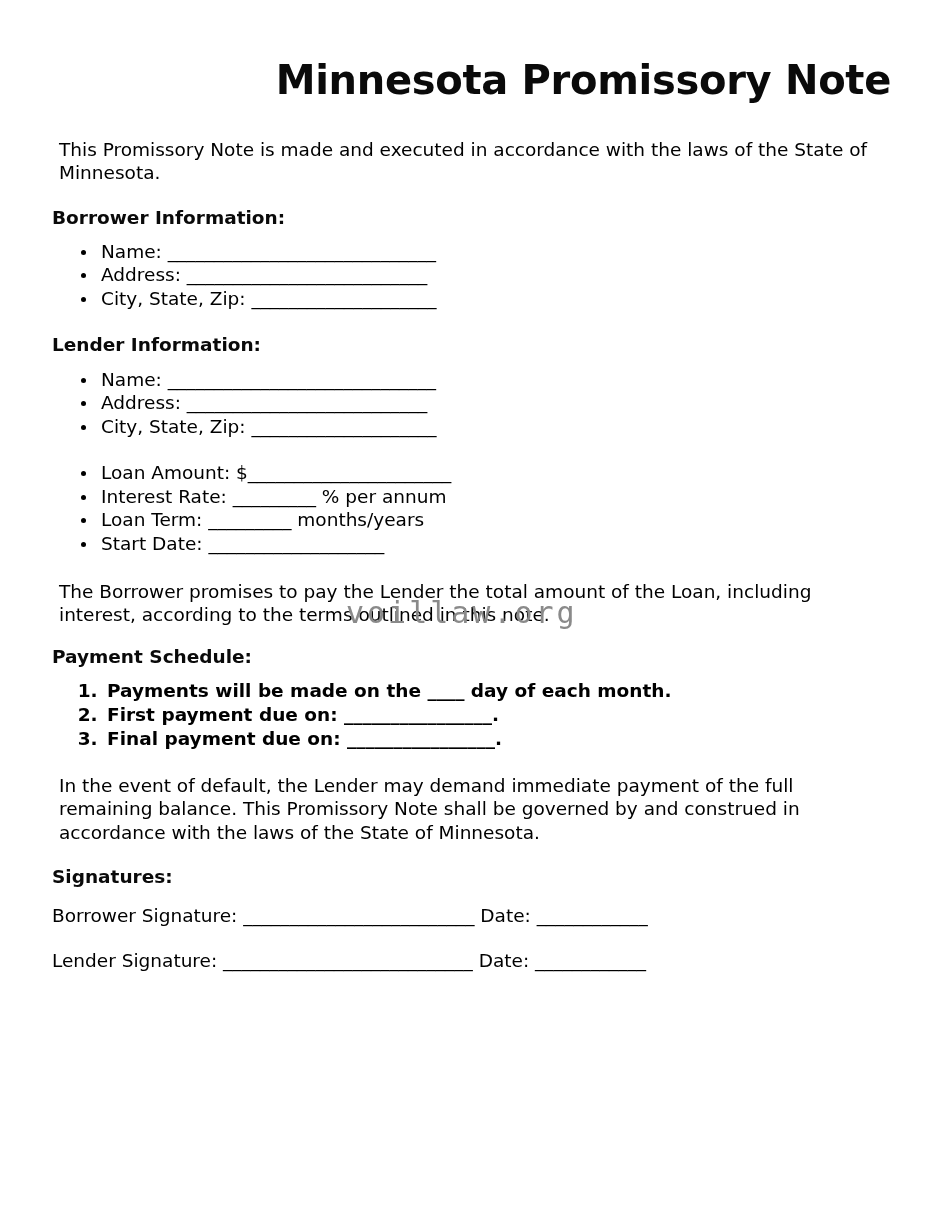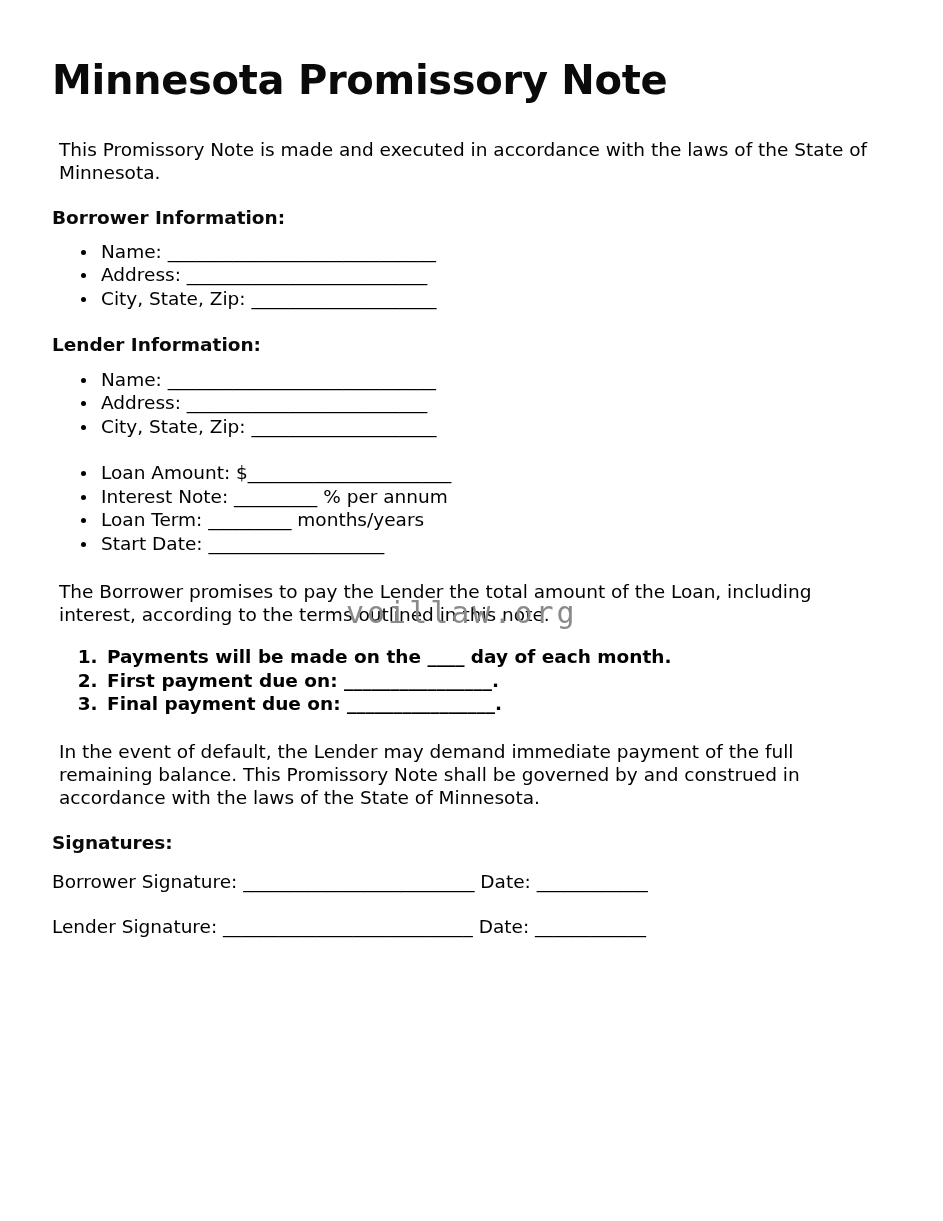--- a/index.html
+++ b/index.html
@@ -44,20 +44,21 @@
   }
 
   
   .doc-title {
     font-size: 40px;
     font-weight: bold;
     letter-spacing: -0.3px;
     line-height: 1.1;
     margin: 0 0 36px 0;
     color: #0a0a0a;
+    text-align: right;
   }
 
   
   p.body-text {
     font-size: 18.5px;
     line-height: 1.26;
     margin: 0 0 22px 7px;
     max-width: 840px;
     position: relative;
     z-index: 1;
@@ -121,27 +122,28 @@
 
   <h2 class="section-heading">Lender Information:</h2>
   <ul class="field-list">
     <li>Name: _____________________________</li>
     <li>Address: __________________________</li>
     <li>City, State, Zip: ____________________</li>
   </ul>
 
   <ul class="field-list">
     <li>Loan Amount: $______________________</li>
-    <li>Interest Note: _________ % per annum</li>
+    <li>Interest Rate: _________ % per annum</li>
     <li>Loan Term: _________ months/years</li>
     <li>Start Date: ___________________</li>
   </ul>
 
   <p class="body-text tight">The Borrower promises to pay the Lender the total amount of the Loan, including interest, according to the terms outlined in this note.</p>
 
+  <h2 class="section-heading">Payment Schedule:</h2>
   <ol class="field-list">
     <li>Payments will be made on the ____ day of each month.</li>
     <li>First payment due on: ________________.</li>
     <li>Final payment due on: ________________.</li>
   </ol>
 
   <p class="body-text">In the event of default, the Lender may demand immediate payment of the full remaining balance. This Promissory Note shall be governed by and construed in accordance with the laws of the State of Minnesota.</p>
 
   <h2 class="section-heading">Signatures:</h2>
   <div class="heading-gap"></div>

